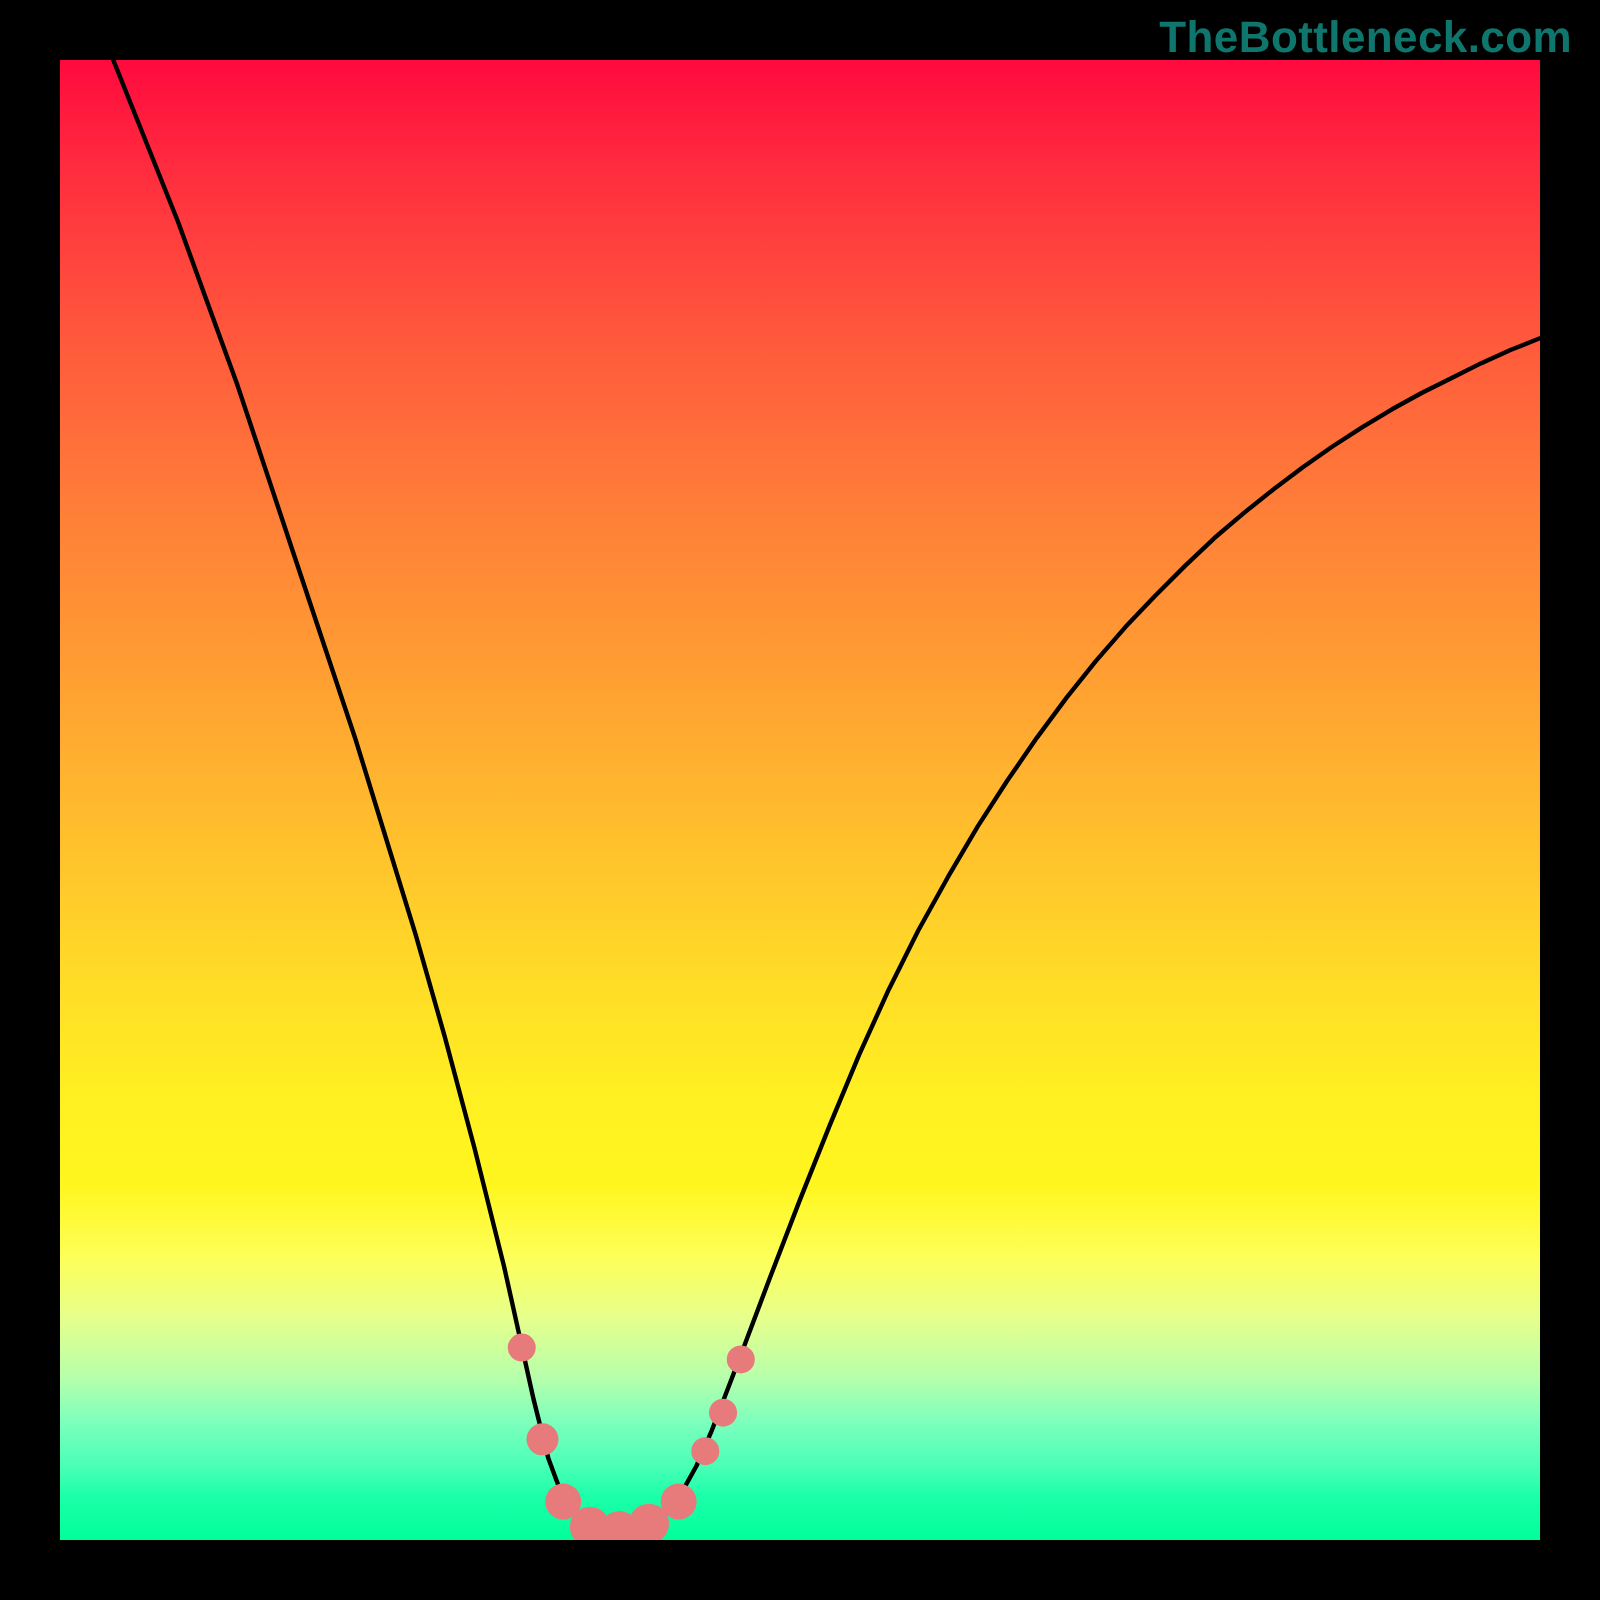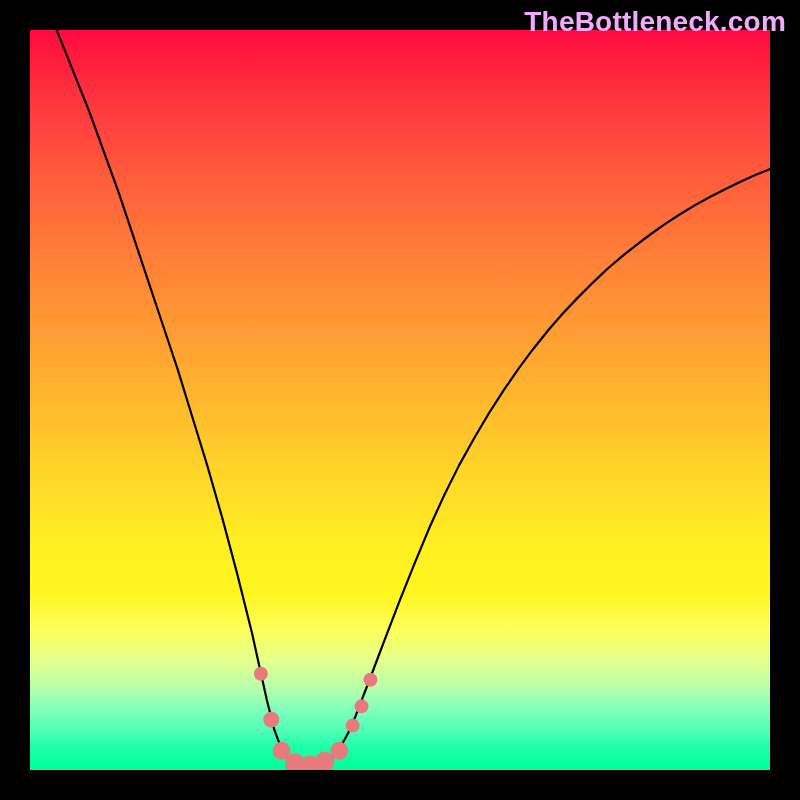--- a/index.html
+++ b/index.html
@@ -8,23 +8,23 @@
     position: relative;
     width: 800px;
     height: 800px;
     background: #000;
   }
   .watermark {
     position: absolute;
     top: 6px;
     right: 14px;
     font-family: Arial, Helvetica, sans-serif;
-    font-size: 28px;
+    font-size: 22px;
     font-weight: 600;
-    color: #f0abfc;
+    color: #0f766e;
     letter-spacing: 0.2px;
     z-index: 10;
   }
   .plot-area {
     position: absolute;
     left: 30px;
     top: 30px;
     width: 740px;
     height: 740px;
     overflow: hidden;

